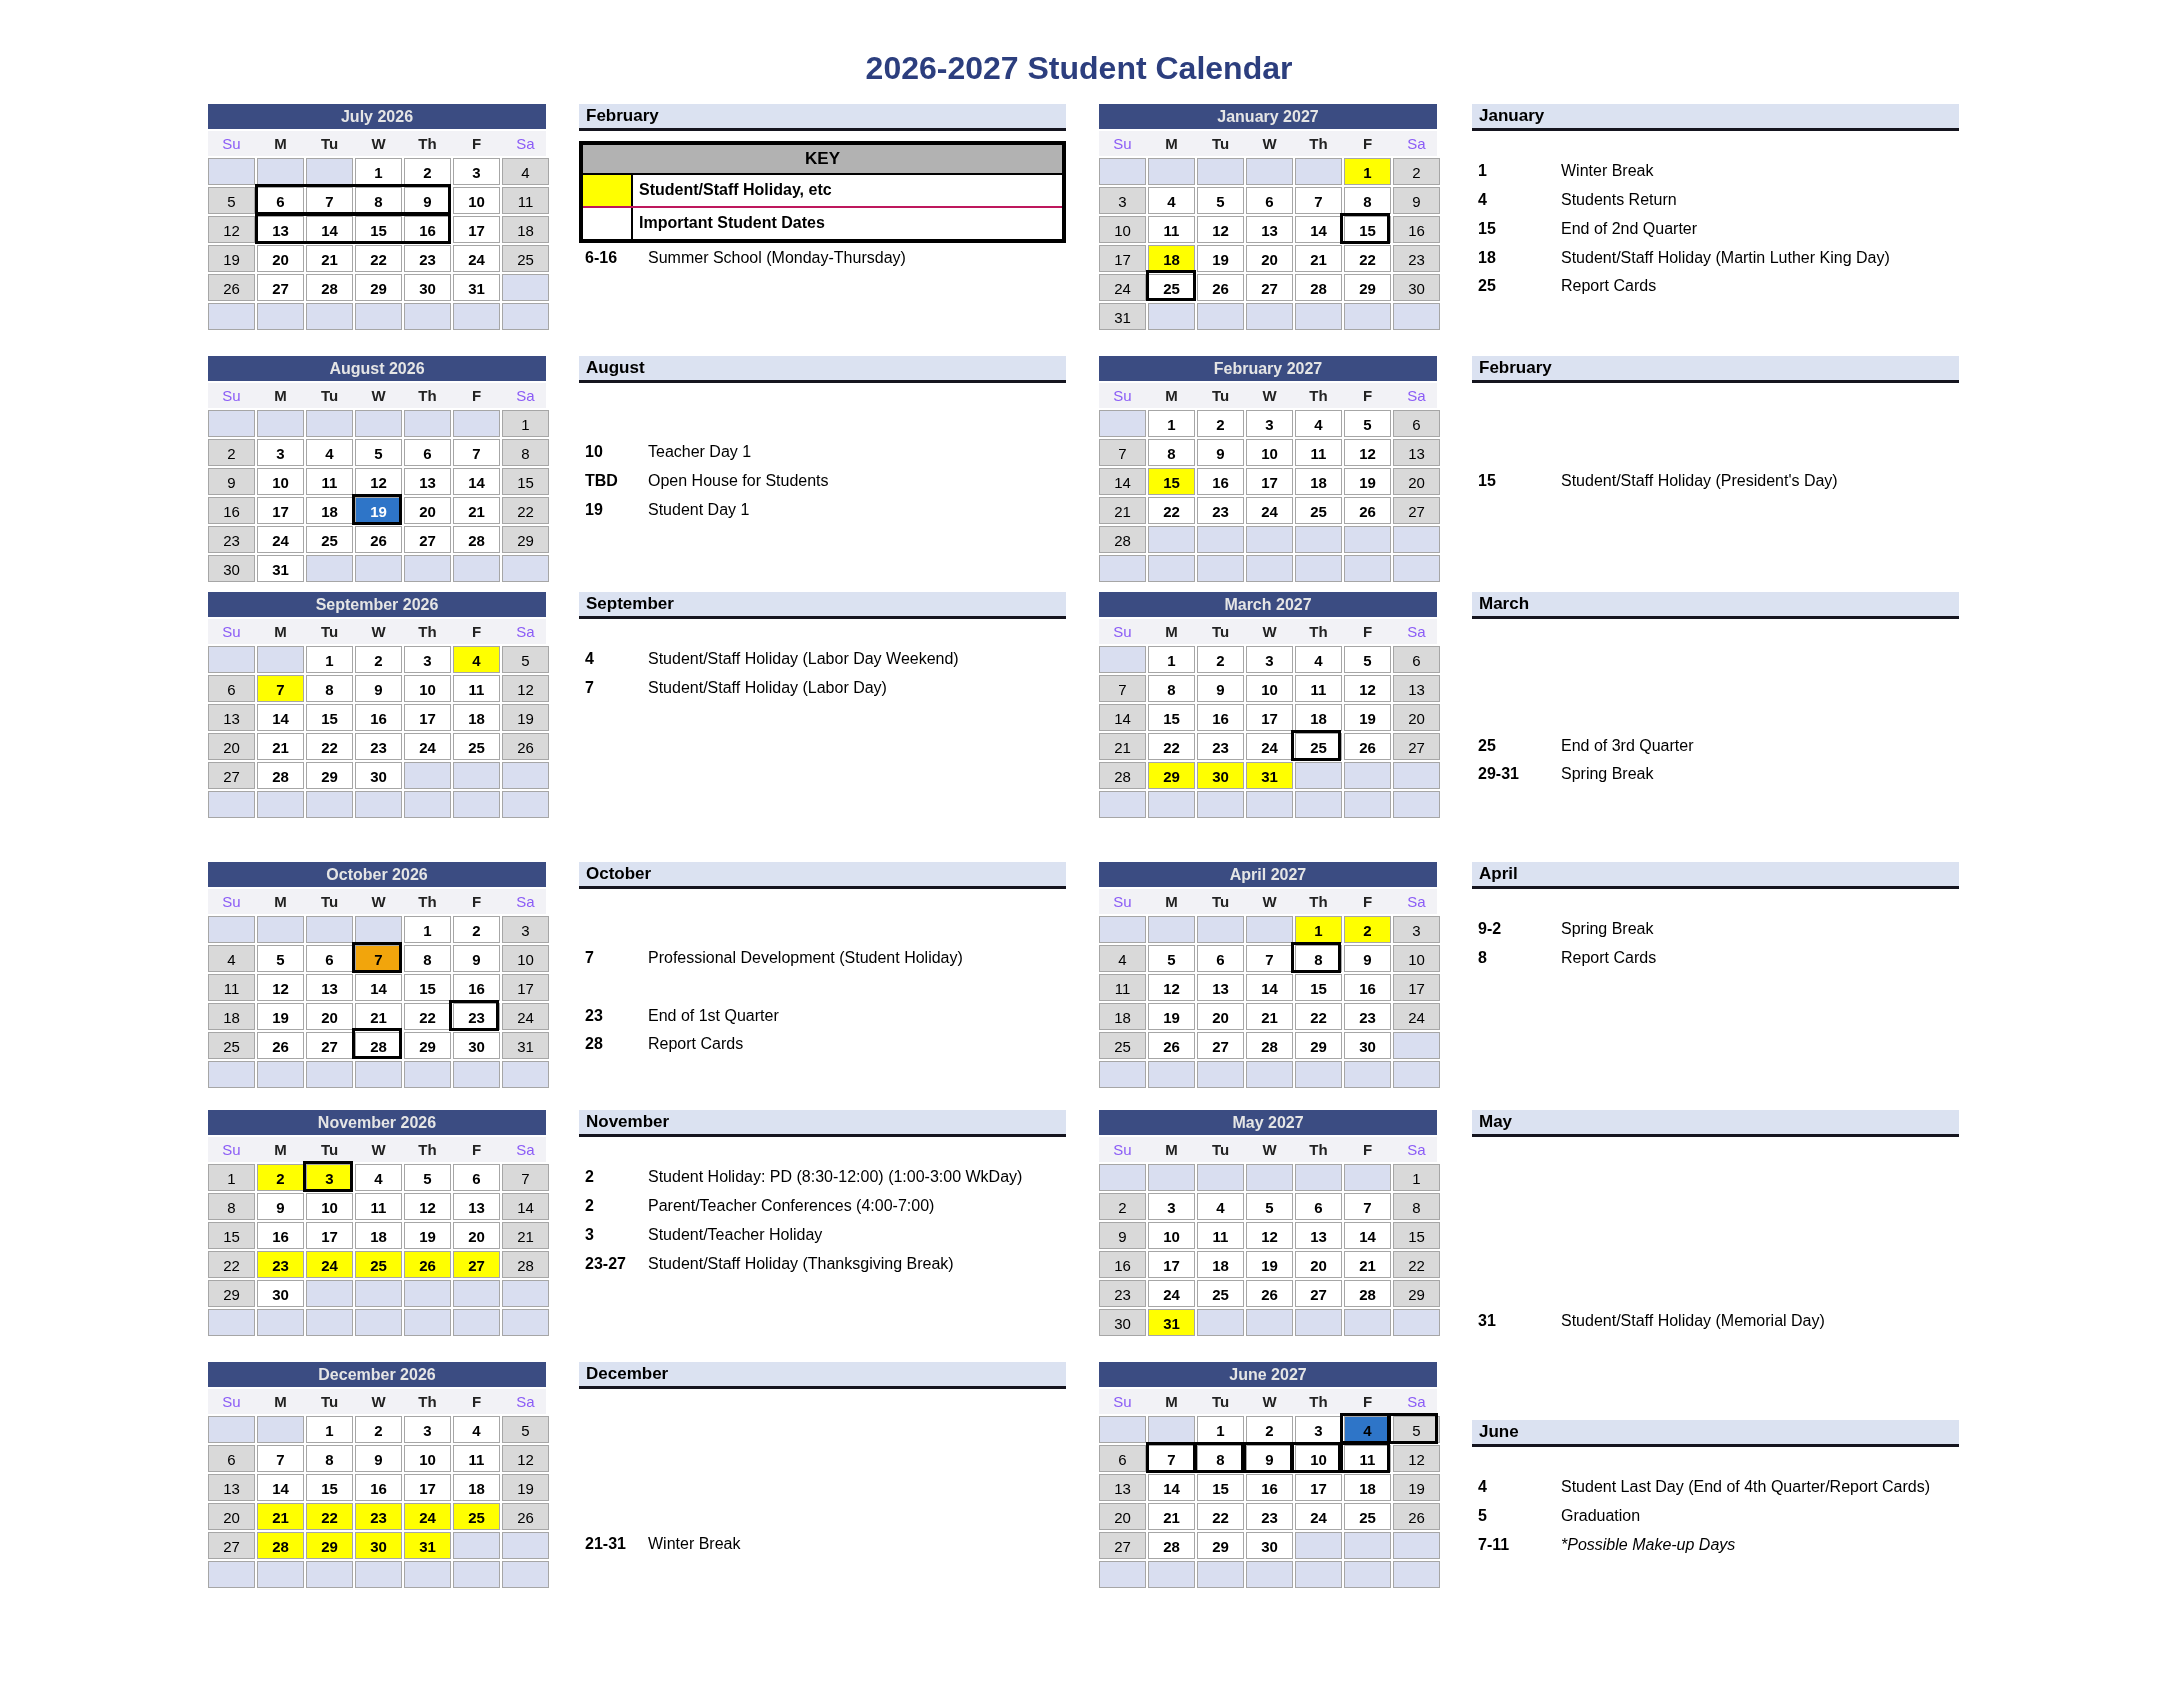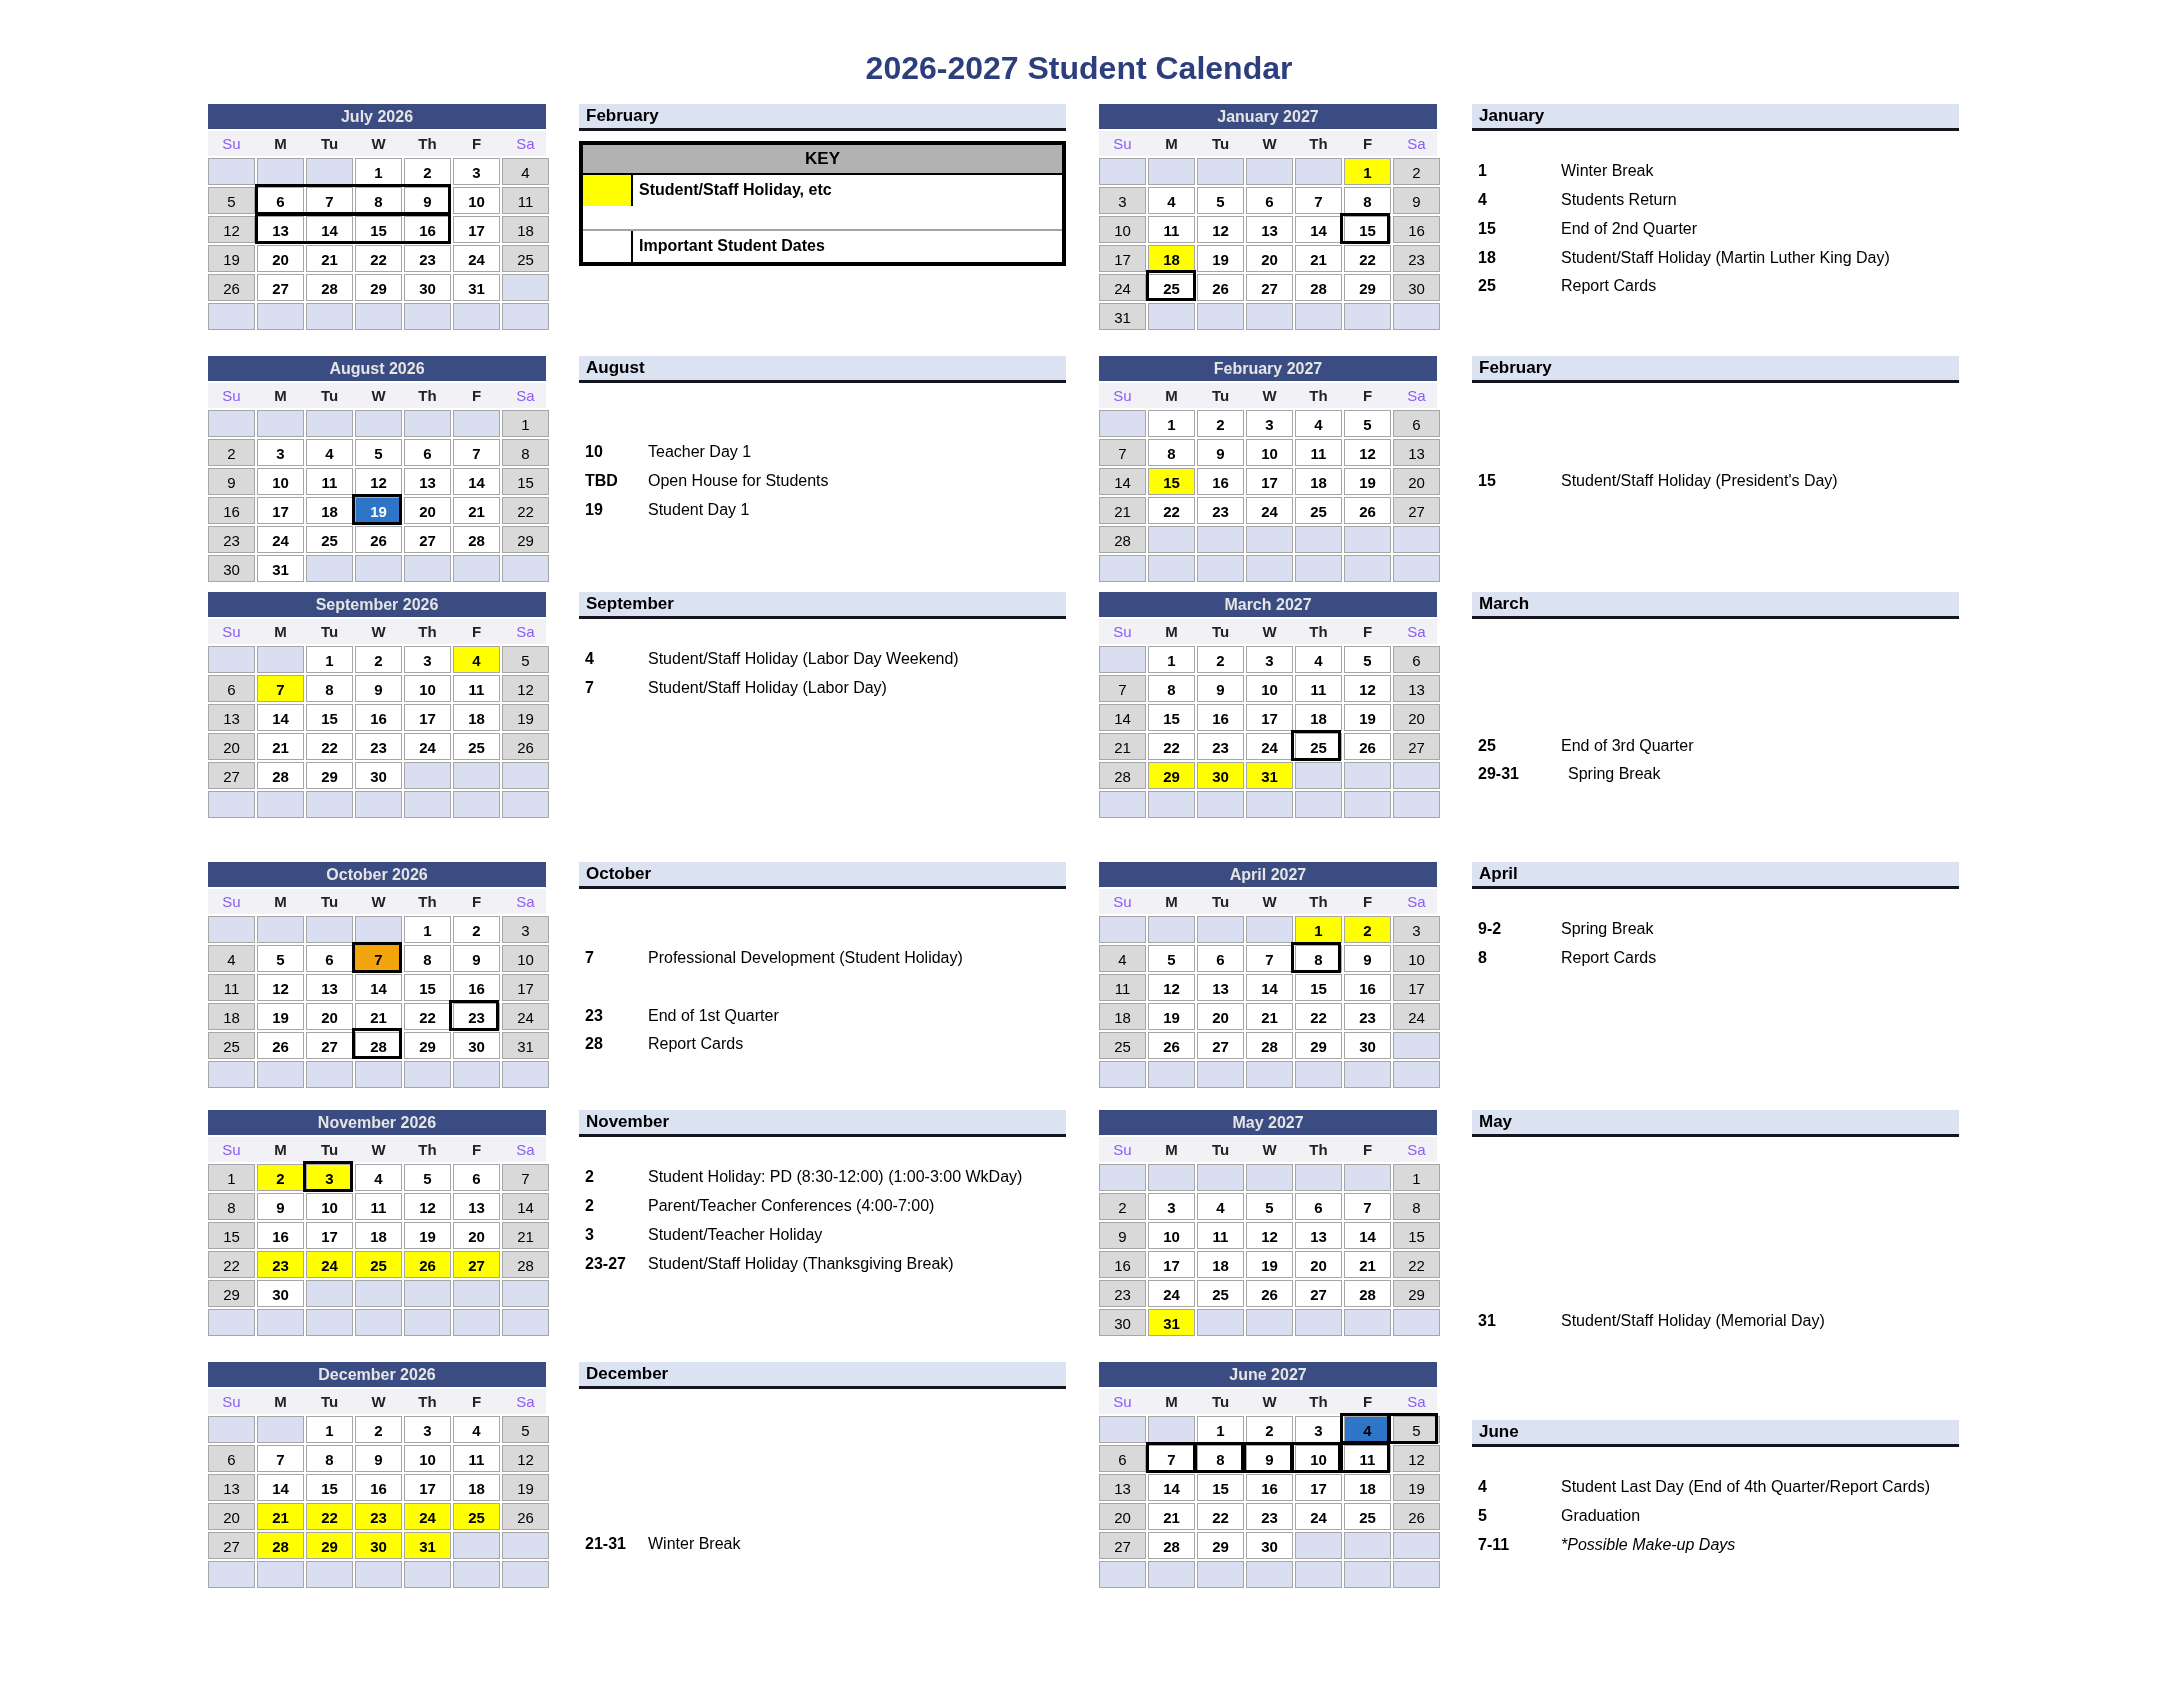--- a/index.html
+++ b/index.html
@@ -39,21 +39,21 @@
   .ev-date{display:inline-block;width:63px;padding-left:6px;font-weight:bold;font-size:16px;flex:0 0 auto;}
   .ev-label{font-size:16px;white-space:nowrap;}
   .ev-label.it{font-style:italic;}
   .ev-panel[data-side="right"] .ev-date{width:83px;}
 
   
   .key-box{position:absolute;left:579px;top:141px;width:487px;border:4px solid #000;box-sizing:border-box;background:#fff;}
   .key-title{height:28px;line-height:28px;background:var(--c-key_gray,#b2b2b2);
     text-align:center;font-weight:bold;font-size:17px;border-bottom:2px solid #000;}
   .key-row{display:flex;height:31px;align-items:stretch;}
-  .key-row + .key-row{border-top:2px solid #a3a3a3;margin-top:23px;}
+  .key-row + .key-row{border-top:2px solid #be185d;}
   .key-swatch{flex:0 0 50px;border-right:2px solid #000;box-sizing:border-box;}
   .key-swatch-yellow{background:var(--c-holiday_yellow,#ffff00);}
   .key-swatch-white{background:#ffffff;}
   .key-label{font-weight:bold;font-size:16px;line-height:29px;padding-left:6px;}
 </style>
 </head>
 <body>
 
 <div id="canvas">
 
@@ -678,21 +678,21 @@
           <div class="cell blank"></div>
         </div>
         <div class="dbox" style="left: 192px; top: 138px; width: 50px; height: 31px;"></div>
       </div>
       <div class="ev-panel" data-side="right" style="left: 1472px; top: 592px; width: 487px;">
         <div class="ev-band">March</div>
         <div class="ev-row" style="top: 140px;">
           <span class="ev-date">25</span>
           <span class="ev-label">End of 3rd Quarter</span>
         </div>
-        <div class="ev-row" style="top: 168px; gap: 7px;">
+        <div class="ev-row" style="top: 168px;">
           <span class="ev-date">29-31</span>
           <span class="ev-label">Spring Break</span>
         </div>
       </div>
       <div class="cal" style="left: 1099px; top: 862px;">
         <div class="cal-title">April 2027</div>
         <div class="day-row">
           <span class="we-h">Su</span>
           <span>M</span>
           <span>Tu</span>

